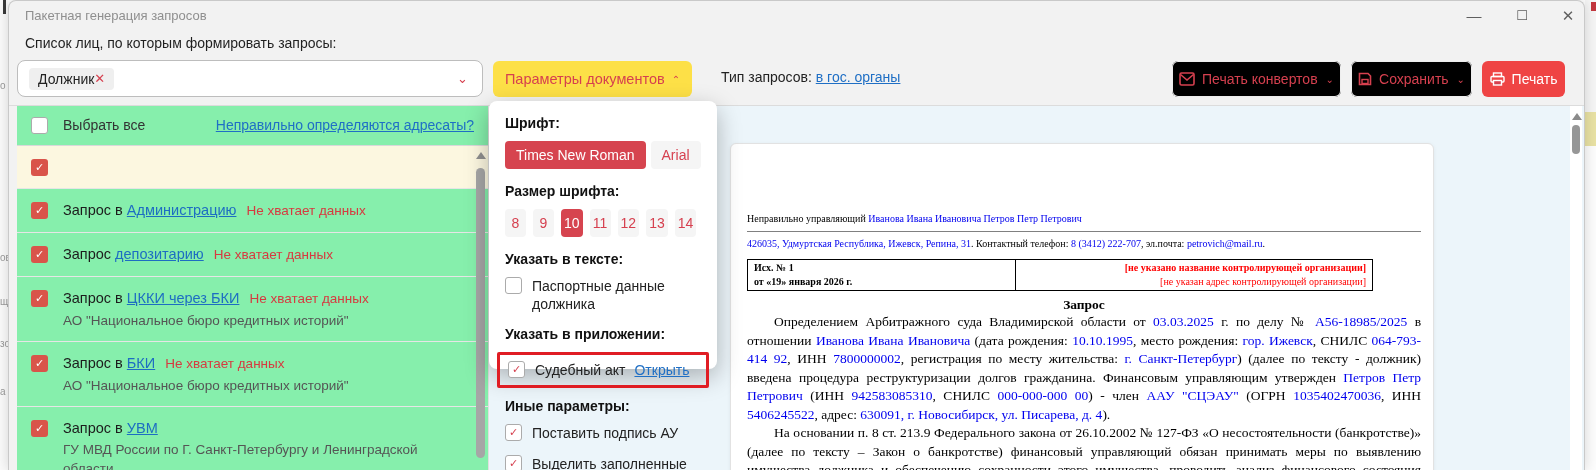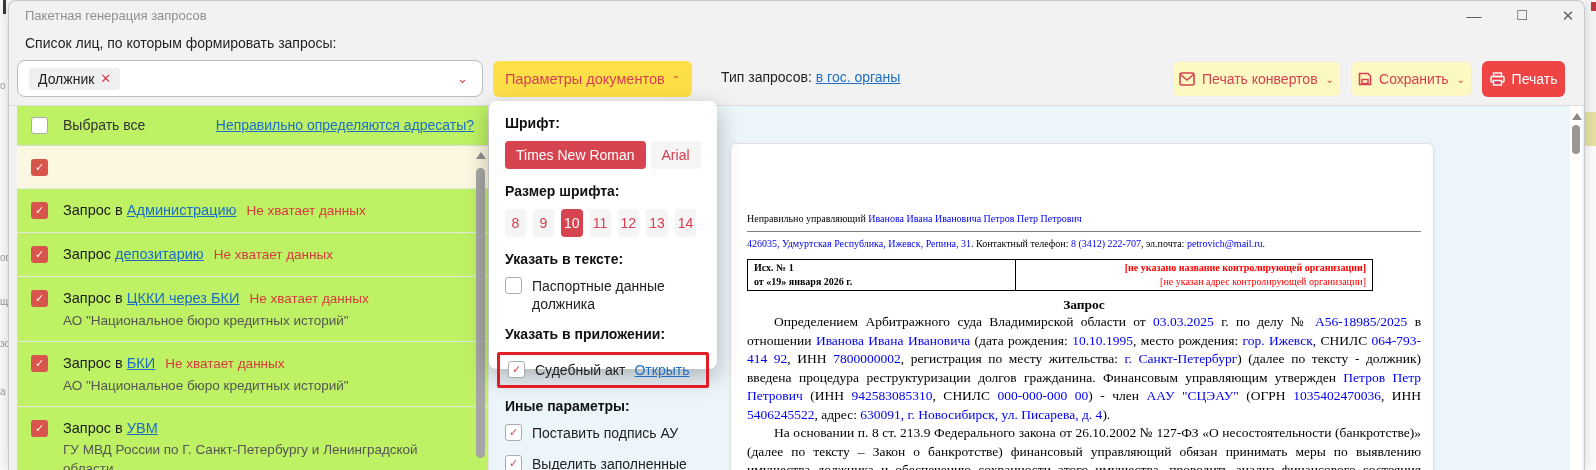--- a/index.html
+++ b/index.html
@@ -22,44 +22,44 @@
   .win-btn { position:absolute; top:3px; width:26px; height:24px; text-align:center;
     line-height:24px; font-size:15px; color:#5f5f5f; cursor:default; }
   .wb-min { left:1452px; } .wb-max { left:1500px; font-size:13px; } .wb-close { left:1546px; font-size:15px; }
 
   .list-caption { position:absolute; left:16px; top:34px; font-size:14px; color:#1f1f1f; }
 
   
   .select-box { position:absolute; left:8px; top:59px; width:466px; height:37px;
     background:#fff; border:1px solid #bdbdbd; border-radius:8px; display:flex; align-items:center; }
   .tag { margin-left:11px; background:#efefef; border-radius:4px; padding:3px 9px;
-    font-size:14px; color:#222; display:flex; gap:6px; align-items:center; }
+    font-size:14px; color:#222; display:flex; align-items:center; }
   .tag .x { color:#d6404f; font-size:13px; font-weight:bold; }
   .select-chevron { position:absolute; right:14px; color:#d6404f; font-size:13px; }
 
   
   .params-btn { position:absolute; left:484px; top:60px; width:199px; height:36px; background:#fde047;
     border-radius:6px; color:#d6404f; font-size:14.5px; display:flex; align-items:center;
     justify-content:center; gap:7px; }
   .params-btn .chev { font-size:10px; }
   .type-row { position:absolute; left:712px; top:68px; font-size:14px; color:#222; }
   .type-row a { color:#1f6fc5; text-decoration:underline; }
-  .tb-btn { position:absolute; top:60px; height:36px; background:#fef9c3; border-radius:6px;
+  .tb-btn { position:absolute; top:60px; height:36px; background:#000000; border-radius:6px;
     color:#d6404f; font-size:14px; display:flex; align-items:center; justify-content:center; gap:7px;
     box-shadow:0 0 0 1px #eee inset; }
   .btn-env { left:1163px; width:169px; } .btn-save { left:1342px; width:121px; }
   .btn-print { left:1473px; width:83px; background:#ef4444; color:#fff; box-shadow:none; }
   .tb-btn svg { display:block; }
   .chev-sm { font-size:10px; margin-left:1px; }
 
   
   .content-divider { position:absolute; left:0; right:0; top:104px; height:1px; background:#dcdcdc; }
 
   
-  .list-panel { position:absolute; left:8px; top:105px; width:471px; bottom:0; background:#bef264; overflow:hidden; }
+  .list-panel { position:absolute; left:8px; top:105px; width:471px; bottom:0; background:#86efac; overflow:hidden; }
   .list-header { height:40px; border-bottom:1px solid #d9d9d9; position:relative; }
   .list-header .lbl { position:absolute; left:46px; top:11px; font-size:14px; color:#333; }
   .list-header a { position:absolute; right:14px; top:11px; font-size:14px; color:#1f6fc5; text-decoration:underline; }
   .cb { width:17px; height:17px; border-radius:3px; flex:none; }
   .cb-empty { background:#fff; border:1px solid #ababab; }
   .cb-red { background:#d9544a; color:#fff; font-size:11px; font-weight:bold; text-align:center; line-height:17px; }
   .cb-lite { background:#fff; border:1px solid #ababab; color:#d6404f; font-size:11px; font-weight:bold; text-align:center; line-height:15px; }
   .list-header .cb { position:absolute; left:14px; top:11px; }
   .req-item { position:relative; border-bottom:1px solid #e6e6e6; padding:11px 20px 11px 46px; min-height:43px; }
   .req-item.hl { background:#fcf7e0; }

